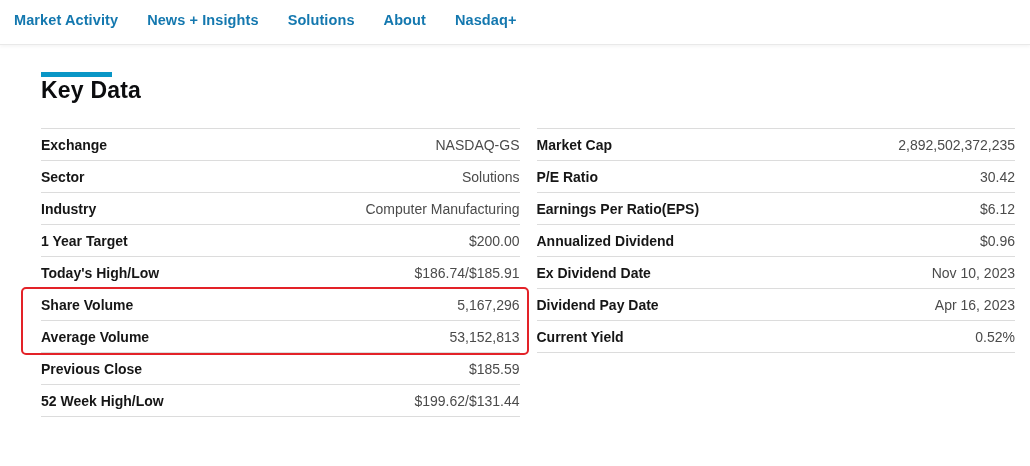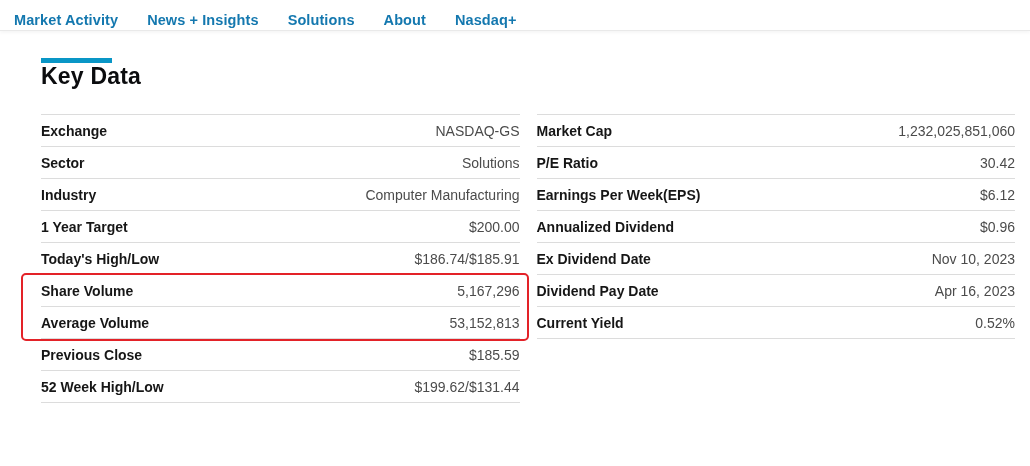--- a/index.html
+++ b/index.html
@@ -6,21 +6,21 @@
   html, body {
     margin: 0; padding: 0;
     width: 1030px; height: 466px;
     background: #ffffff;
     font-family: "Liberation Sans", sans-serif;
     overflow: hidden;
   }
   nav {
     display: flex;
     gap: 29px;
-    padding: 12px 0 2px 14px;
+    padding: 12px 0 16px 14px;
     border-bottom: 1px solid #e9e9e9;
     box-shadow: 0 2px 3px rgba(0,0,0,0.04);
   }
   nav a {
     color: var(--nav-link, #1478af);
     font-weight: 700;
     font-size: 14.5px;
     text-decoration: none;
     letter-spacing: 0.1px;
     cursor: pointer;
@@ -116,28 +116,28 @@
             <span class="value">$185.59</span>
           </div>
           <div class="row">
             <span class="label">52 Week High/Low</span>
             <span class="value">$199.62/$131.44</span>
           </div>
         </div>
       <div class="table">
           <div class="row">
             <span class="label">Market Cap</span>
-            <span class="value">1,232,025,851,060</span>
+            <span class="value">2,892,502,372,235</span>
           </div>
           <div class="row">
             <span class="label">P/E Ratio</span>
             <span class="value">30.42</span>
           </div>
           <div class="row">
-            <span class="label">Earnings Per Week(EPS)</span>
+            <span class="label">Earnings Per Ratio(EPS)</span>
             <span class="value">$6.12</span>
           </div>
           <div class="row">
             <span class="label">Annualized Dividend</span>
             <span class="value">$0.96</span>
           </div>
           <div class="row">
             <span class="label">Ex Dividend Date</span>
             <span class="value">Nov 10, 2023</span>
           </div>

